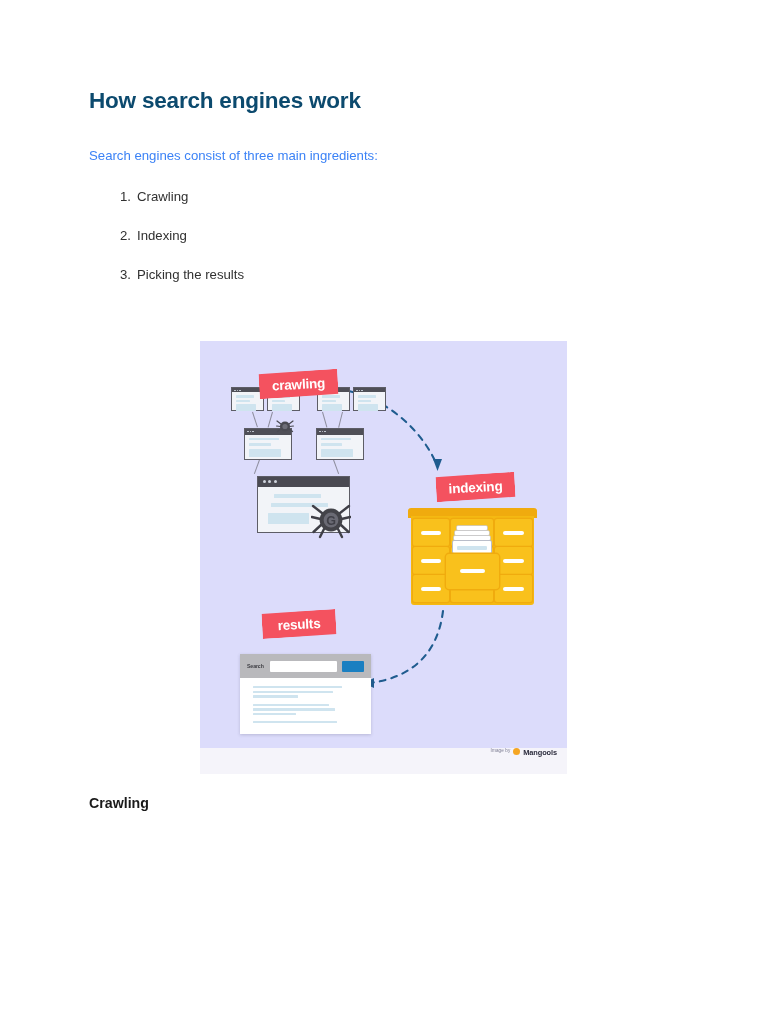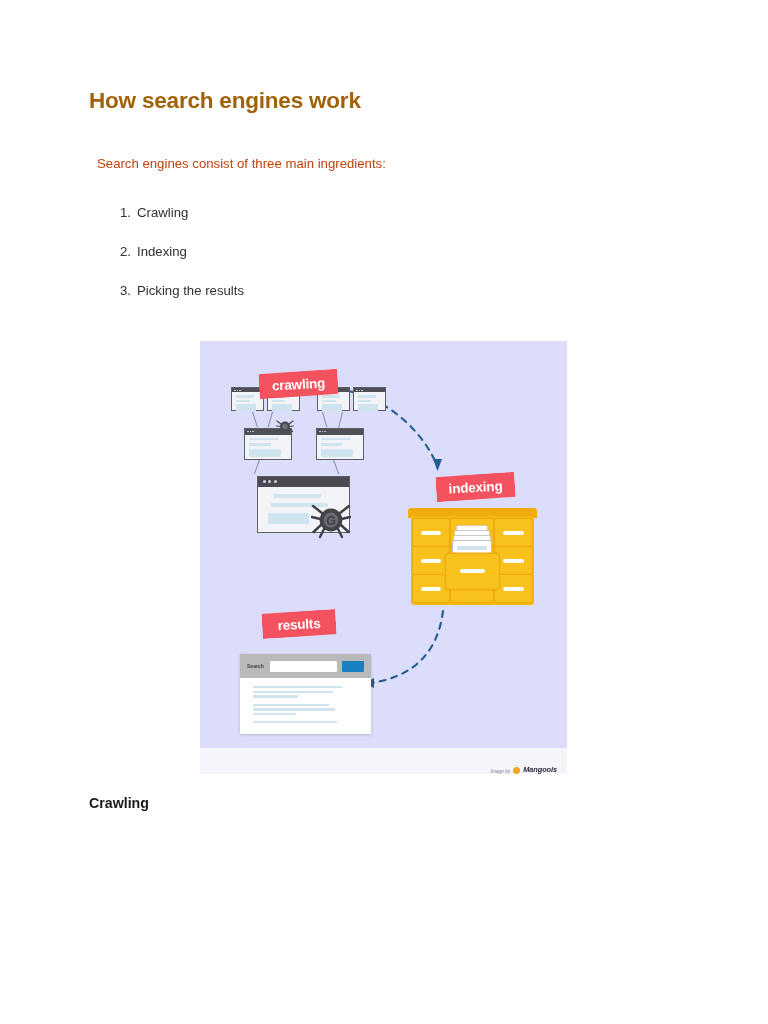--- a/index.html
+++ b/index.html
@@ -28,27 +28,27 @@
     top: 86px;
     width: 590px;
   }
 
   h1.doc-title {
     font-size: 22.5px;
     font-weight: bold;
     letter-spacing: -0.2px;
     margin: 0 0 0 0;
     line-height: 30px;
-    color: #a16207;
+    color: #0c4a6e;
   }
   p.para {
     font-size: 13.2px;
     line-height: 25px;
-    color: #c2410c;
-    margin: 8px;
+    color: #3b82f6;
+    margin: 0;
   }
   .spacer-intro { height: 27px; }
   .spacer-list  { height: 19px; }
   .spacer-proc  { height: 20px; }
 
   ol.ingredients {
     margin: 0;
     padding: 0 0 0 48px;
     list-style: none;
     counter-reset: ing;
@@ -89,25 +89,24 @@
     background: #dcdcfb;
     overflow: hidden;
   }
   .figure-footer {
     position: absolute;
     left: 0; bottom: 0;
     width: 367px;
     height: 26px;
     background: #f5f4fa;
     display: flex;
-    align-items: flex-end;
+    align-items: flex-start;
     justify-content: flex-end;
     padding-right: 10px;
     box-sizing: border-box;
-    font-style: italic;
   }
   .credit-text {
     font-size: 4.6px;
     color: #7a7a90;
     letter-spacing: 0.1px;
     margin-right: 3px;
   }
   .credit-dot {
     width: 7px; height: 7px;
     border-radius: 50%;

